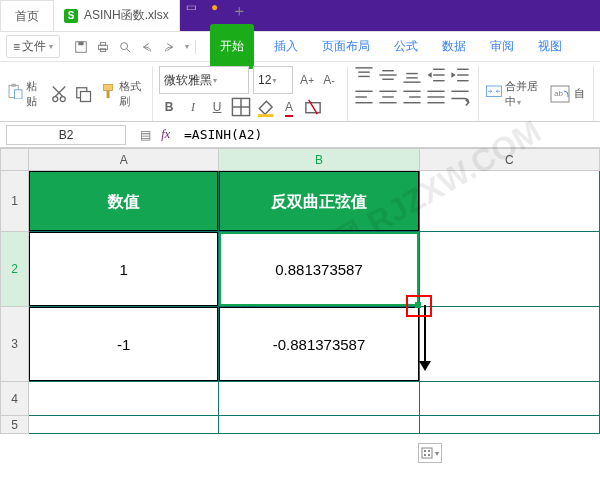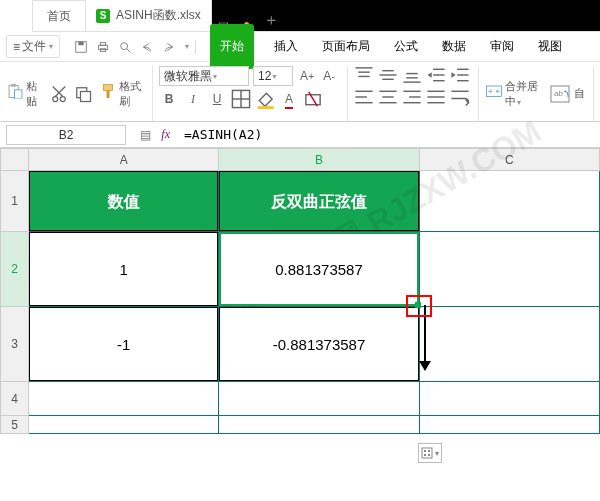--- a/index.html
+++ b/index.html
@@ -1,44 +1,44 @@
 <!DOCTYPE html>
 <html><head>
 <meta charset="utf-8">
 <style>
   * { box-sizing: border-box; margin: 0; padding: 0; font-family: "Microsoft YaHei", sans-serif; }
   body { background: #fff; width: 600px; height: 501px; overflow: hidden; font-size: 12px; color: #333; user-select: none; }
 
   
-  .tabs-row { display: flex; align-items: flex-end; height: 32px; background: #000000; border-bottom: 1px solid #e0e0e0; margin-left: 32px; }
+  .tabs-row { display: flex; align-items: flex-start; height: 32px; background: #4c1d95; border-bottom: 1px solid #e0e0e0; }
   .home-tab { background: #fff; padding: 0 14px; height: 100%; display: flex; align-items: center; border: 1px solid #e0e0e0; border-bottom: none; color: #555; font-size: 12px; }
   .file-tab { display: flex; align-items: center; padding: 0 10px; height: 100%; gap: 6px; color: #555; border-right: 1px solid #e0e0e0; }
   .file-tab.active { background: #fff; }
   .file-ico { width: 14px; height: 14px; background: #1AAD19; border-radius: 2px; display: inline-flex; align-items: center; justify-content: center; color: #fff; font-size: 10px; font-weight: bold; }
   .tab-controls { display: flex; align-items: center; margin-left: 6px; gap: 14px; color: #bbb; }
   .tab-add { width: 22px; height: 22px; display: flex; align-items: center; justify-content: center; color: #888; font-size: 16px; margin-left: 10px; }
 
   
   .menu-row { display: flex; align-items: center; height: 30px; background: #fff; border-bottom: 1px solid #e5e5e5; padding: 0 6px; gap: 4px; }
   .menu-btn { padding: 3px 6px; color: #555; display: inline-flex; align-items: center; gap: 2px; }
   .menu-btn.file { border: 1px solid #ddd; border-radius: 2px; padding: 2px 6px; margin-right: 4px; }
   .qat { display: flex; align-items: center; gap: 8px; color: #777; padding: 0 6px; border-right: 1px solid #e0e0e0; margin-right: 4px; }
   .qat-ico { width: 14px; height: 14px; display: inline-block; }
   .start-btn { background: #1AAD19; color: #fff; padding: 14px 10px; border-radius: 3px; margin: 0 6px; }
-  .menu-tab { padding: 3px 10px; color: #000000; }
+  .menu-tab { padding: 3px 10px; color: #3b82f6; }
   .caret { font-size: 8px; color: #999; margin-left: 1px; }
 
   
   .ribbon { display: flex; align-items: stretch; height: 60px; background: #fff; border-bottom: 1px solid #d0d0d0; padding: 4px 6px 0; gap: 6px; }
   .rib-group { display: flex; align-items: center; gap: 6px; padding-right: 8px; border-right: 1px solid #e5e5e5; }
   .rib-col { display: flex; flex-direction: row; align-items: center; justify-content: center; gap: 2px; color: #555; font-size: 11px; }
   .rib-big-ico { width: 24px; height: 22px; display: inline-block; }
   .rib-row { display: flex; align-items: center; gap: 4px; }
   .rib-small { display: inline-flex; align-items: center; justify-content: center; width: 20px; height: 18px; color: #666; font-size: 12px; }
-  .font-sel, .size-sel { border: 1px solid #ccc; height: 20px; font-size: 12px; padding: 0 4px; display: inline-flex; align-items: center; background: #fff; }
+  .font-sel, .size-sel { border: 1px solid #ccc; height: 28px; font-size: 12px; padding: 0 4px; display: inline-flex; align-items: center; background: #fff; }
   .font-sel { width: 90px; }
   .size-sel { width: 40px; }
   .fontsize-btns { display: flex; gap: 2px; }
 
   
   .fx-row { display: flex; align-items: center; height: 26px; border-bottom: 1px solid #d0d0d0; }
   .name-box { width: 120px; border: 1px solid #ccc; margin: 2px 6px; height: 20px; display: flex; align-items: center; justify-content: center; background: #fff; font-size: 12px; color: #333; }
   .fx-btns { display: flex; align-items: center; gap: 10px; color: #777; padding: 0 8px; }
   .fx-label { font-style: italic; color: #701a75; font-family: serif; }
   .formula-input { flex: 1; padding: 0 6px; font-family: Consolas, monospace; font-size: 13px; color: #000; height: 100%; display: flex; align-items: center; text-align: right; }

